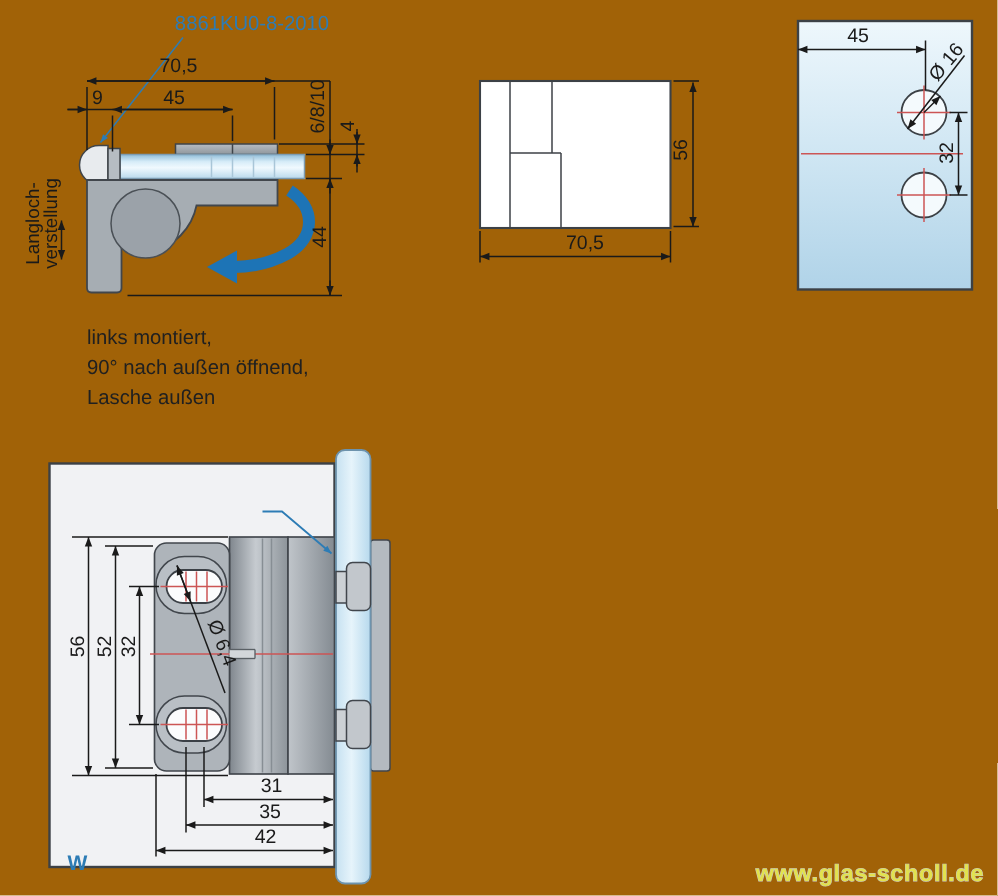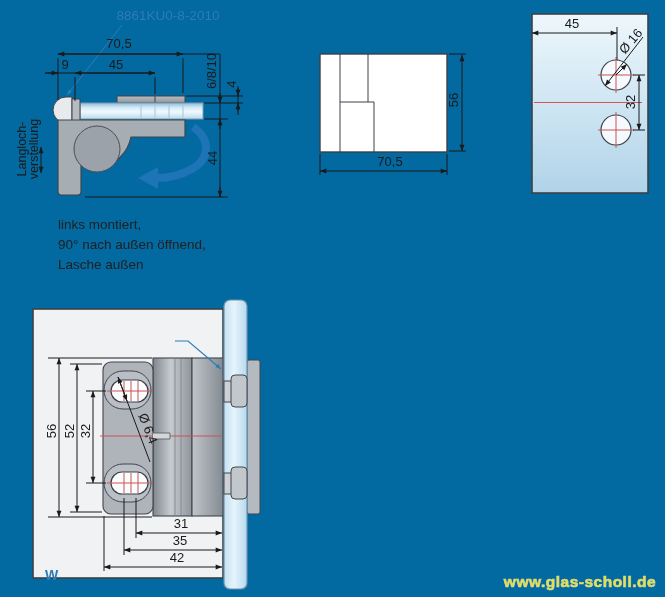--- a/index.html
+++ b/index.html
@@ -1,16 +1,16 @@
 <!DOCTYPE html>
 <html><head>
 <meta charset="utf-8">
 <style>
   html,body{margin:0;padding:0;background:#ffffff;}
-  .sheet{position:relative;width:665px;height:597px;background:#0369a1;overflow:hidden;
+  .sheet{position:relative;width:665px;height:597px;background:#a16207;overflow:hidden;
          font-family:"Liberation Sans",sans-serif;}
   svg{position:absolute;left:0;top:0;}
   text{font-family:"Liberation Sans",sans-serif;}
   .dim{font-size:13px;fill:#1a1a1a;}
   .blue{fill:#2d7cb5;}
   .note{font-size:13.5px;fill:#202020;}
 </style>
 </head>
 <body>
 

